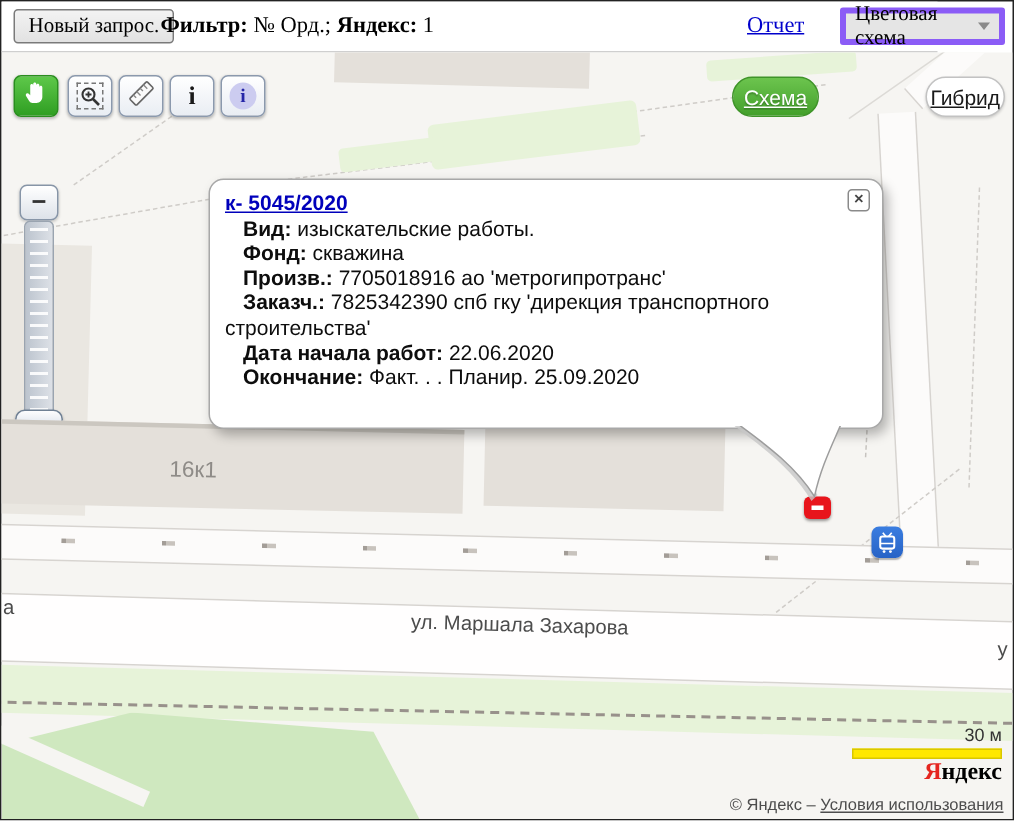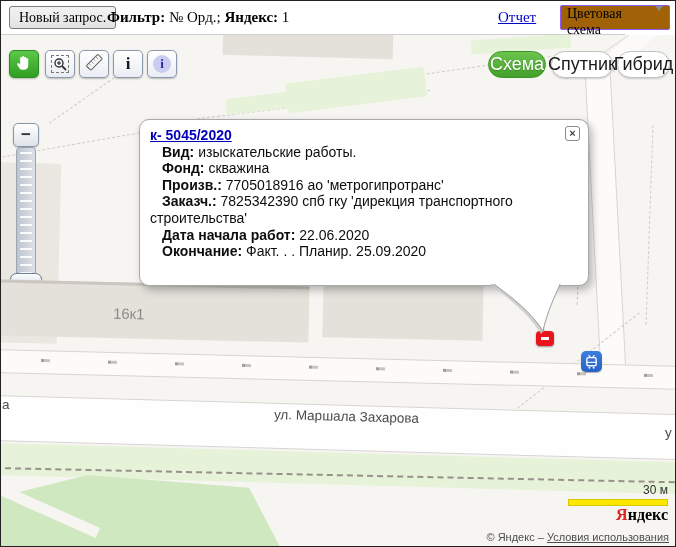--- a/index.html
+++ b/index.html
@@ -22,22 +22,22 @@
     border-radius:3px; cursor:pointer;
   }
   .filter-text { position:absolute; left:106px; top:8px; white-space:nowrap; }
   .filter-text b { font-weight:bold; }
   .report-link {
     position:absolute; left:497px; top:8px;
     color:#0000cc; text-decoration:underline; cursor:pointer;
   }
   .select-box {
     position:absolute; left:559px; top:4px; width:110px; height:25px;
-    border:1px solid #8b5cf6; background:#a16207; border-radius:2px;
-    display:flex; padding:0 6px; cursor:pointer;
+    border:4px solid #8b5cf6; background:#e5e5e5; border-radius:2px;
+    display:flex; align-items:center; padding:0 6px; cursor:pointer;
     font-family:"Liberation Serif", serif; font-size:14px;
   }
   .select-box .chev {
     margin-left:auto; width:0; height:0;
     border-left:4px solid transparent; border-right:4px solid transparent;
     border-top:5px solid #8a8a8a;
   }
   
   .map {
     position:absolute; left:0; top:34px; width:674px; height:511px;
@@ -80,22 +80,22 @@
   }
   .i-serif { font-family:"Liberation Serif", serif; font-weight:bold; font-size:17px; color:#1a1a1a; }
   .i-circle {
     width:18px; height:18px; border-radius:50%; background:#ccccf0;
     display:flex; align-items:center; justify-content:center;
     font-family:"Liberation Serif", serif; font-weight:bold; font-size:13px; color:#2626a8;
   }
   
   .type-btn {
     position:absolute; top:16px; height:27px; border-radius:14px;
-    font-size:18px; display:flex; align-items:center; justify-content:center;
-    padding:0 12px; cursor:pointer; white-space:nowrap;
+    font-size:14px; display:flex; align-items:center; justify-content:center;
+    padding:0 12px; cursor:pointer; white-space:nowrap;text-decoration:underline;
   }
   .type-btn.plain {
     background:#fff; border:1px solid #c2c2c2; color:#1a1a1a;
     box-shadow:0 1px 2px rgba(0,0,0,.18);
   }
   .type-btn.selected {
     background:linear-gradient(#6cc44e,#43a02b); border:1px solid #3f9429; color:#fff;
     text-shadow:0 1px 1px rgba(0,0,0,.25);
   }
   
@@ -248,21 +248,20 @@
       </span>
     </div>
     <div class="tool-btn" style="left:112px;">
       <span class="i-serif">i</span>
     </div>
     <div class="tool-btn" style="left:146px;">
       <span class="i-circle">i</span>
     </div>
 
     <div class="type-btn selected" style="left:487px; width:58px;">Схема</div>
-    <div class="type-btn plain" style="left:550px; width:62px;">Спутник</div>
     <div class="type-btn plain" style="left:616px; width:53px;">Гибрид</div>
 
     <div class="zoom-btn" style="top:88px;">−</div>
     <div class="zoom-track">
       <div class="zoom-ticks"></div>
     </div>
     <div class="zoom-handle"></div>
     <div class="zoom-btn" style="top:266px;">+</div>
 
     <div class="marker-red"></div>

